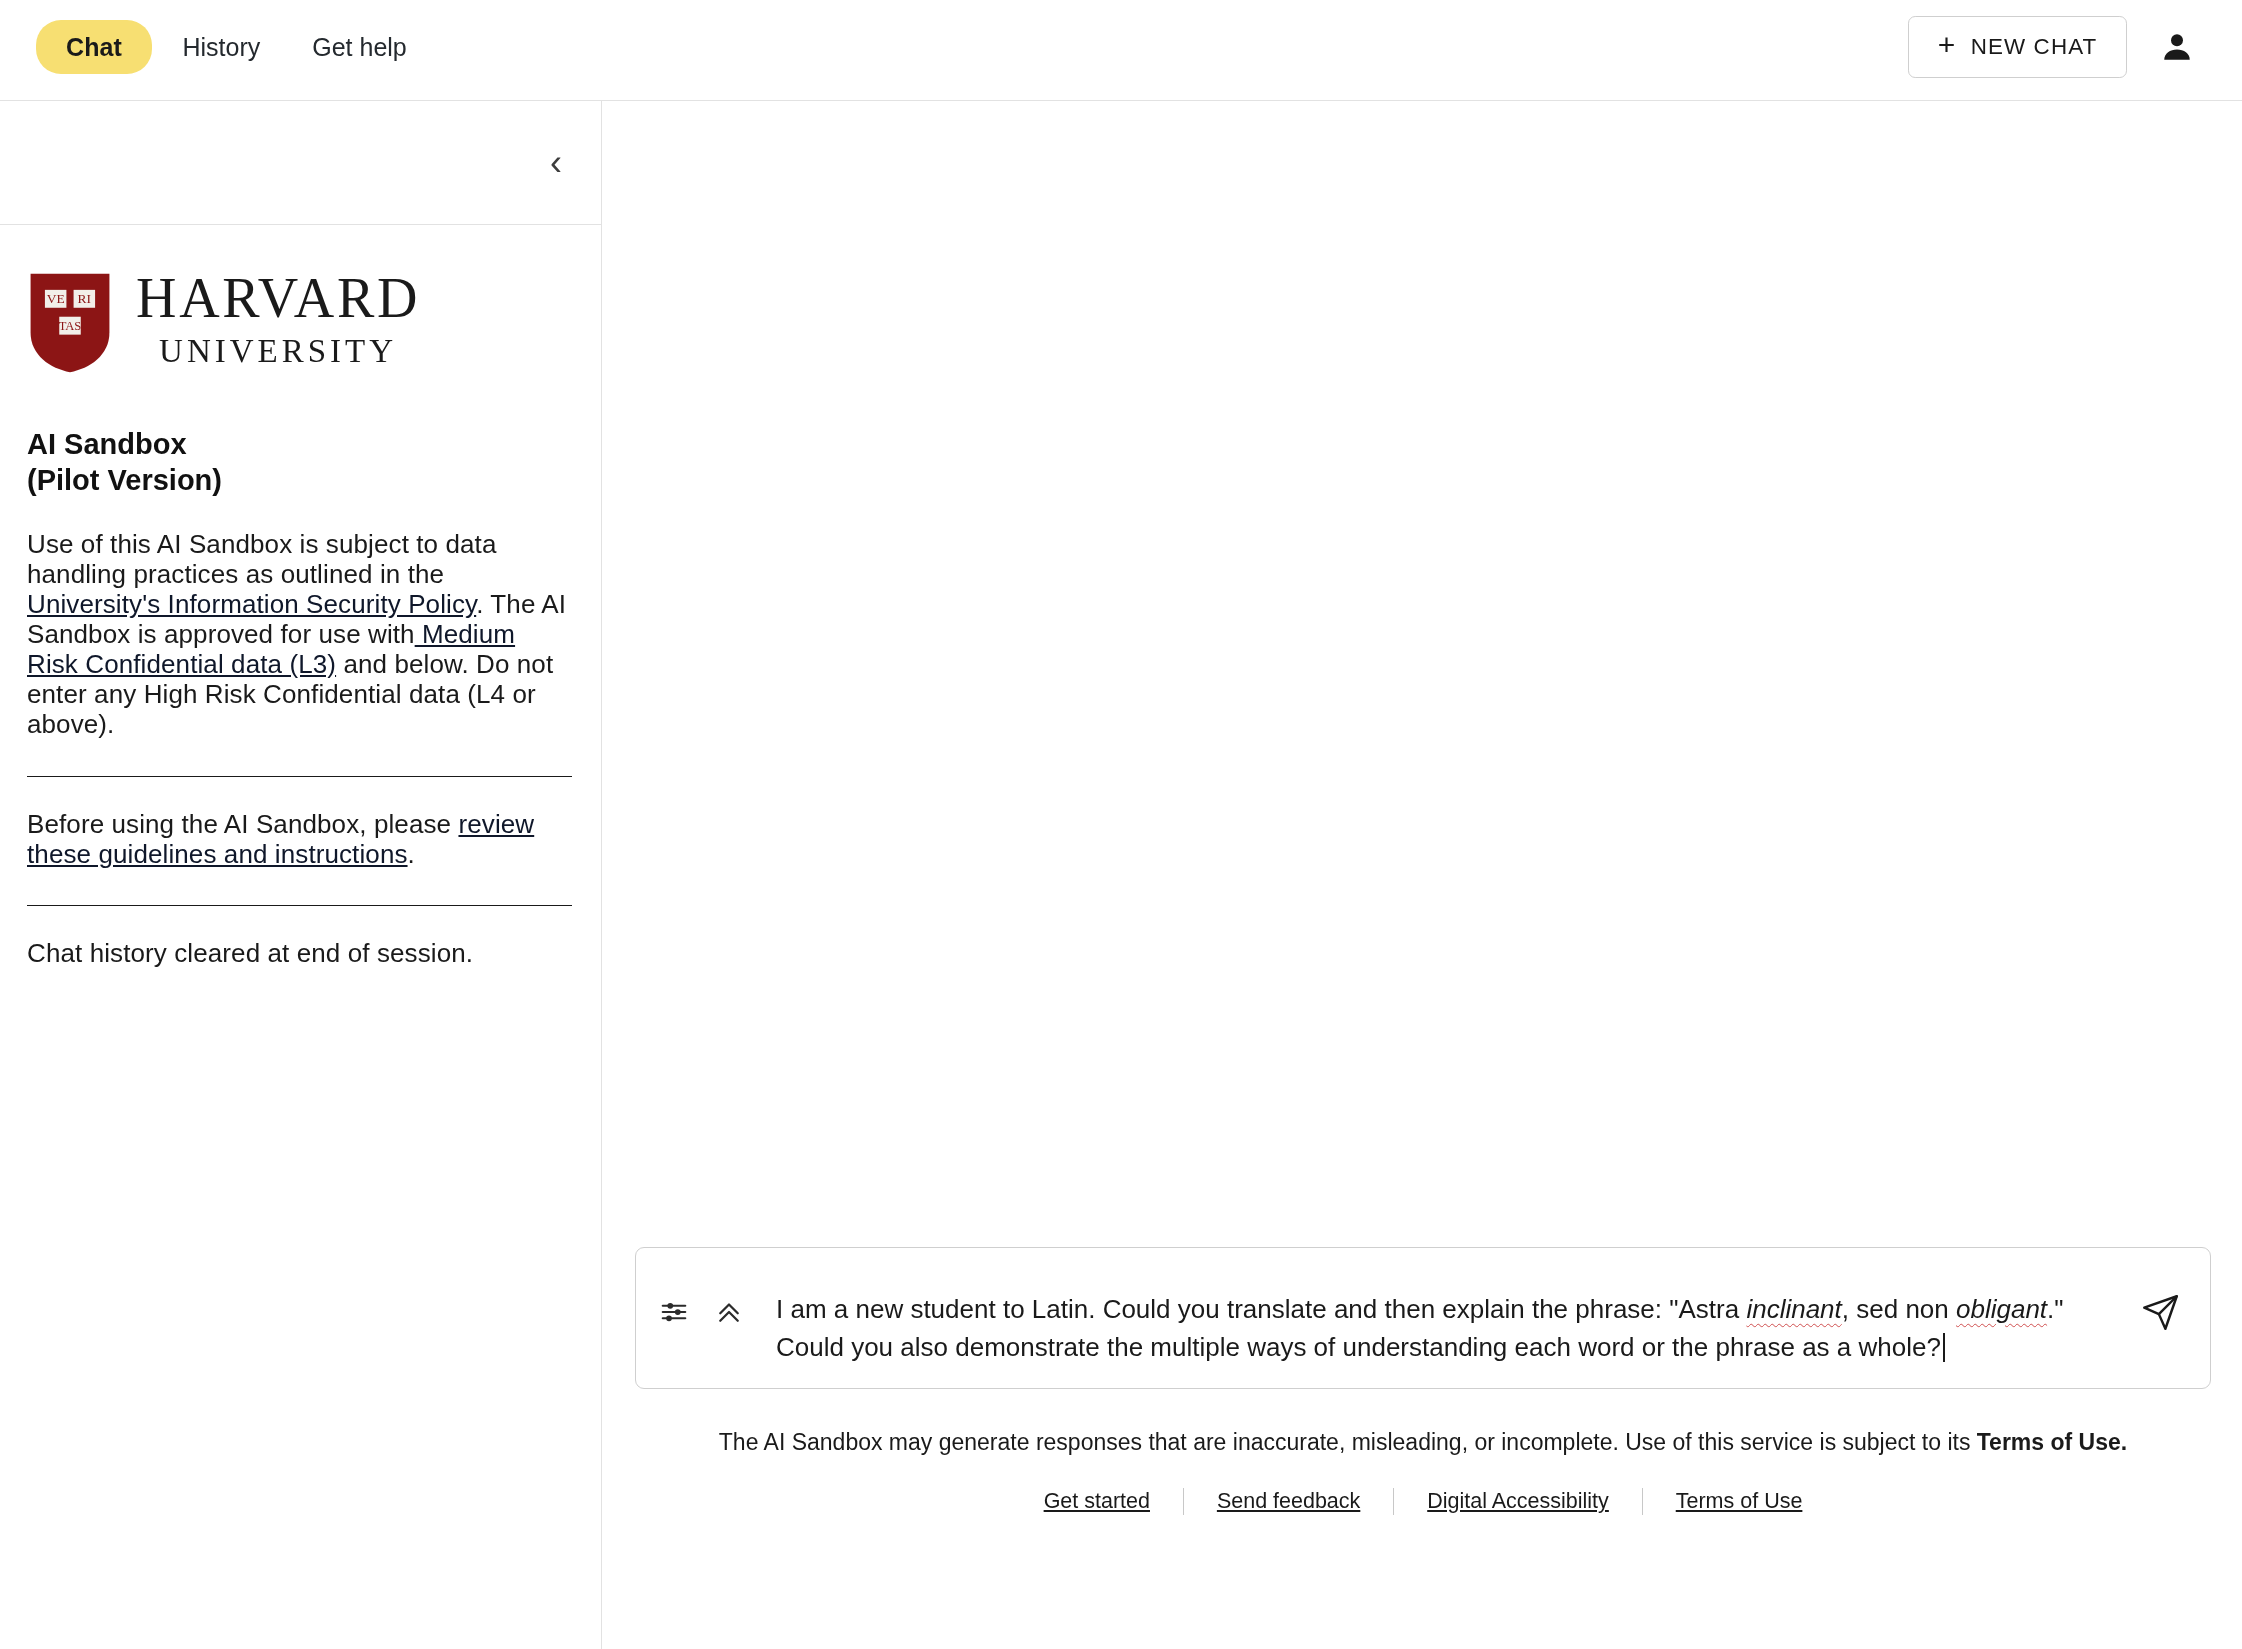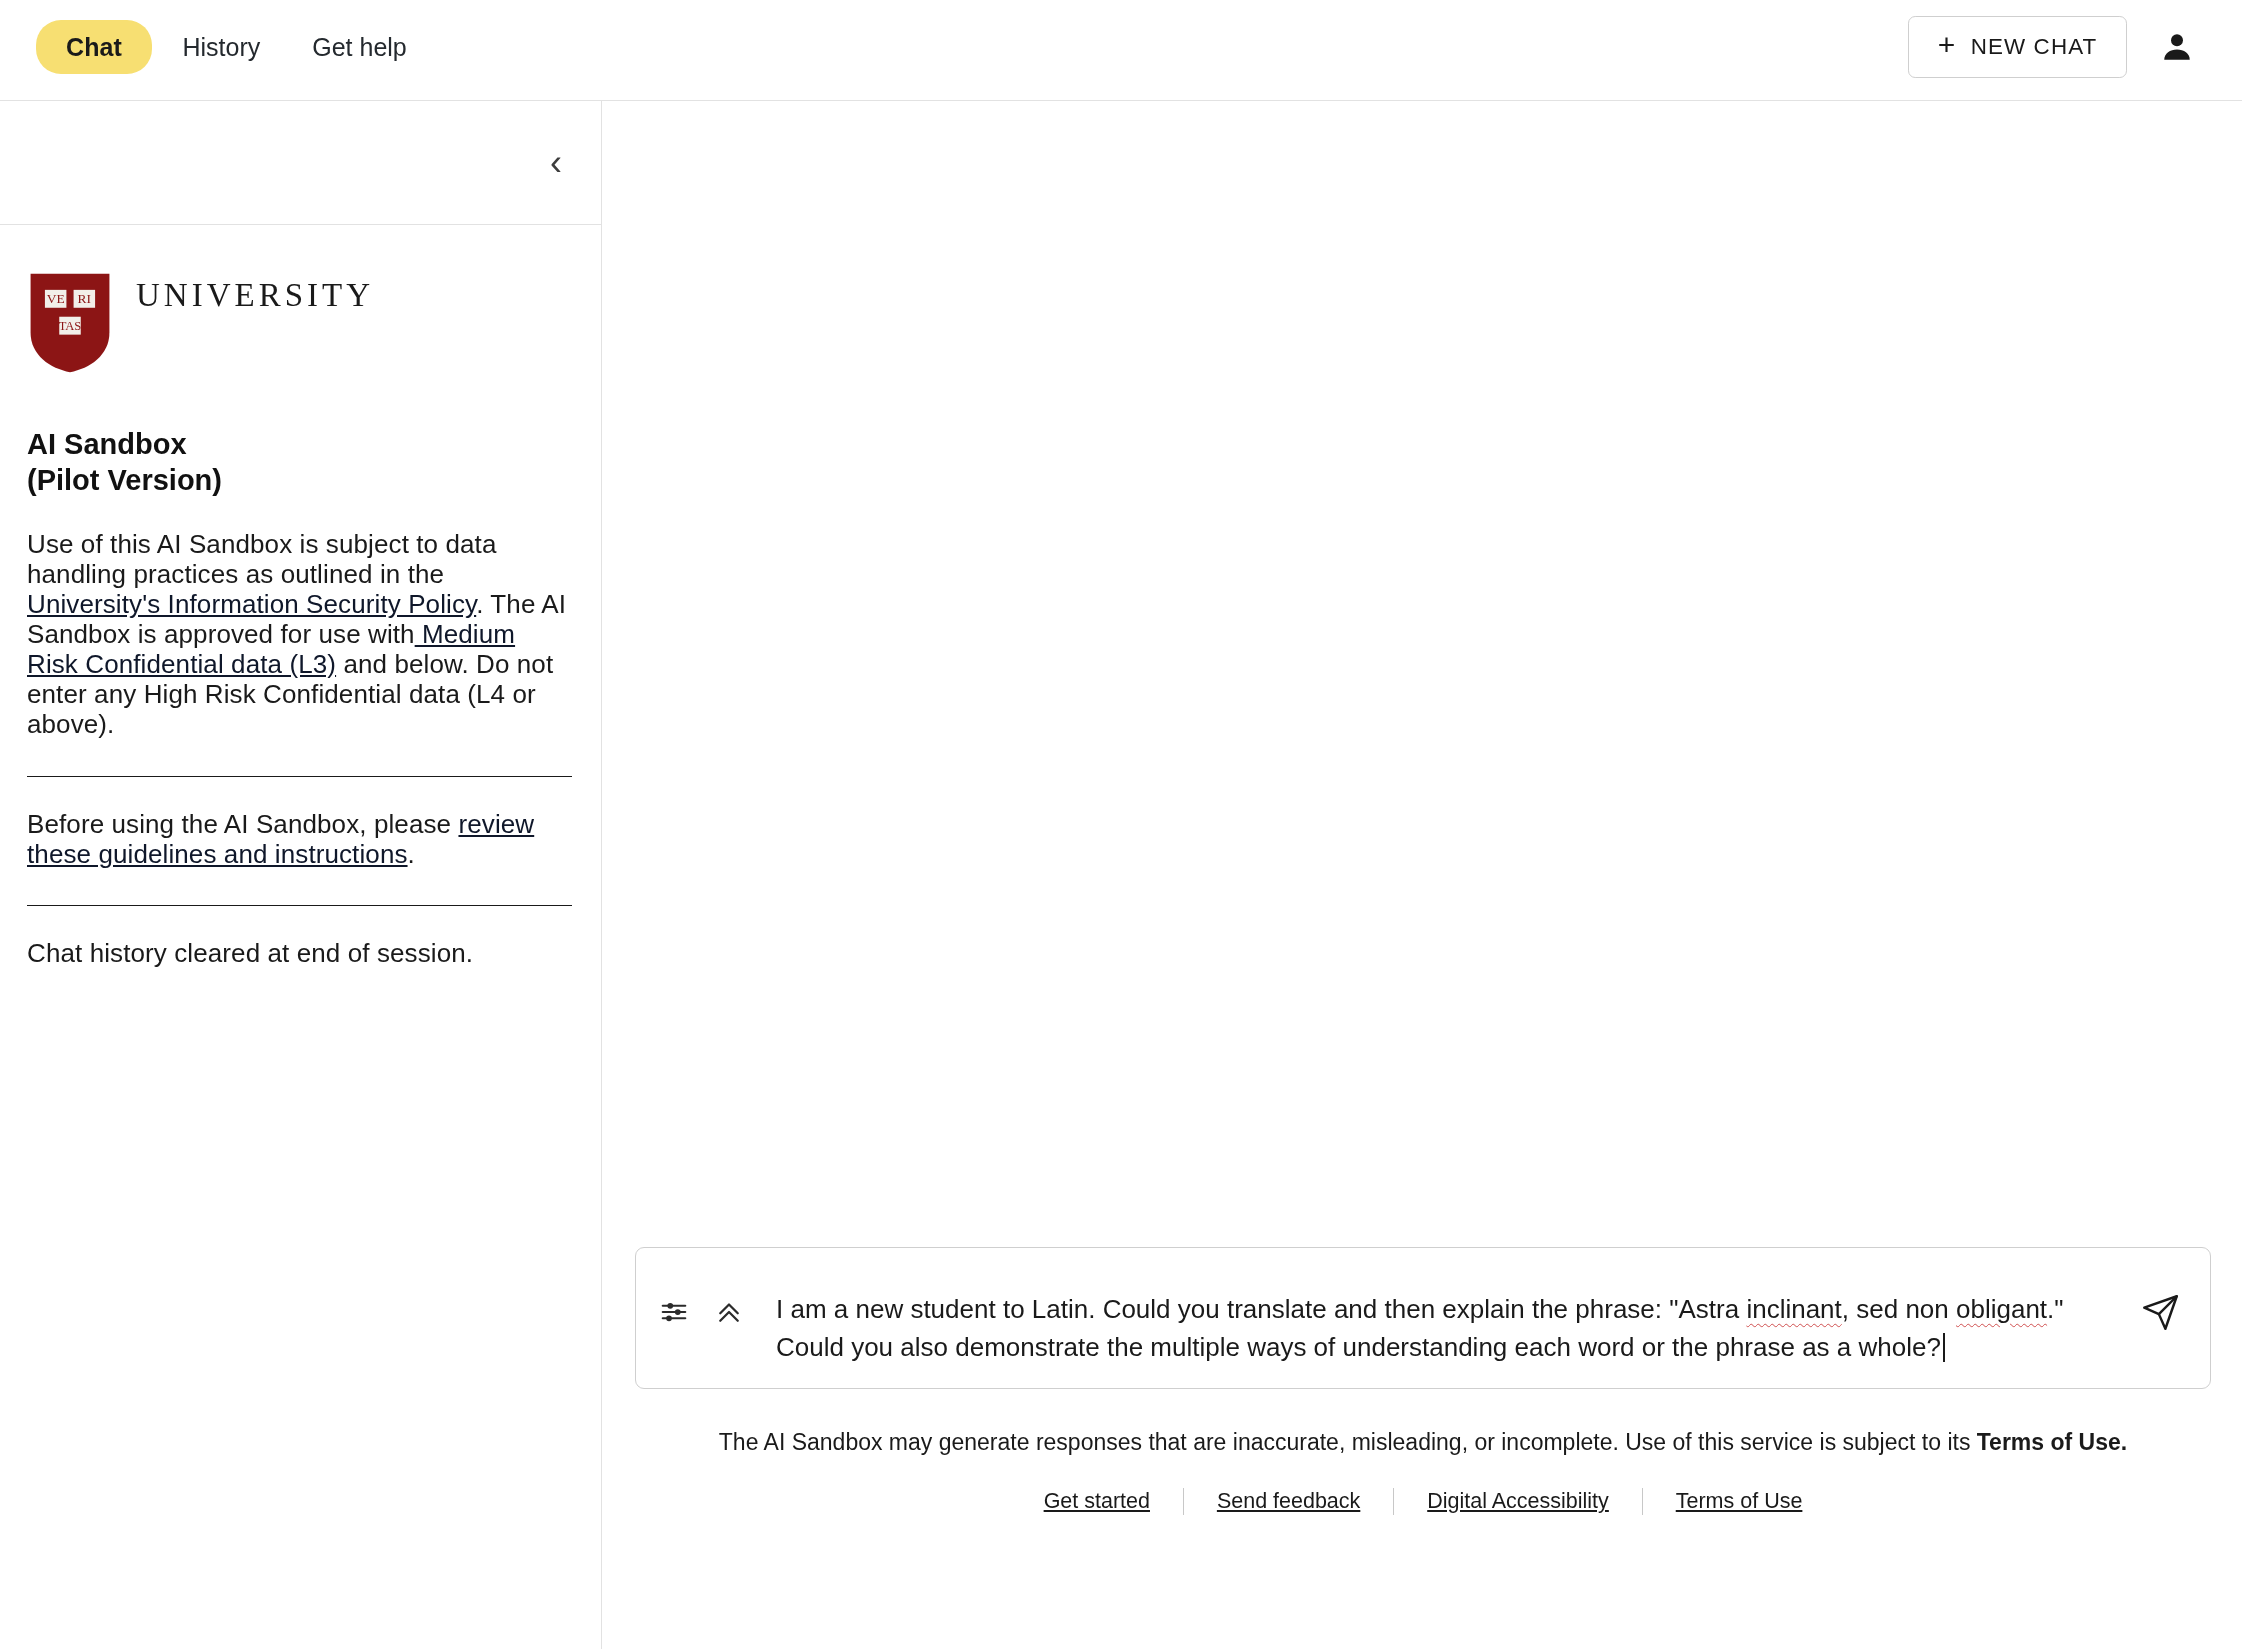--- a/index.html
+++ b/index.html
@@ -265,20 +265,21 @@
     background: #c8c8c8;
   }
 
   
   .squiggle {
     text-decoration: underline;
     text-decoration-style: wavy;
     text-decoration-color: #d05050;
     text-decoration-thickness: 0.9px;
     text-underline-offset: 4.5px;
+    font-style: italic;
   }
 </style>
 </head>
 <body>
 
 <div class="topbar">
   <div class="nav-group">
     <div class="nav-pill">Chat</div>
     <div class="nav-link">History</div>
     <div class="nav-link">Get help</div>
@@ -310,20 +311,21 @@
           <path d="M4 4 H92 V70 C92 95 70 110 48 114 C26 110 4 95 4 70 Z" fill="#8c1515"></path>
           <rect x="20" y="22" width="24" height="20" fill="#f2efe9"></rect>
           <rect x="52" y="22" width="24" height="20" fill="#f2efe9"></rect>
           <rect x="36" y="52" width="24" height="20" fill="#f2efe9"></rect>
           <text x="32" y="37" font-family="Liberation Serif, serif" font-size="15" fill="#8c1515" text-anchor="middle">VE</text>
           <text x="64" y="37" font-family="Liberation Serif, serif" font-size="15" fill="#8c1515" text-anchor="middle">RI</text>
           <text x="48" y="67" font-family="Liberation Serif, serif" font-size="14" fill="#8c1515" text-anchor="middle">TAS</text>
         </svg>
       </div>
       <div class="logo-text">
+        <div class="logo-harvard">HARVARD</div>
         <div class="logo-university">UNIVERSITY</div>
       </div>
     </div>
 
     <h1 class="panel-title">
       <span>AI Sandbox</span><br>
       <span>(Pilot Version)</span>
     </h1>
 
     <p class="panel-para">

